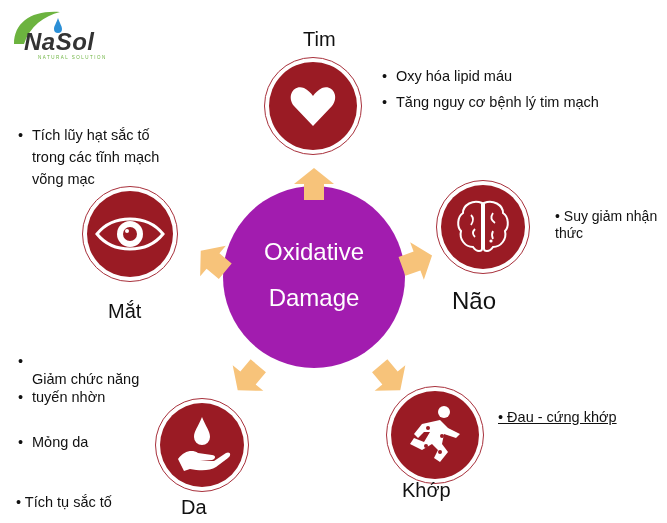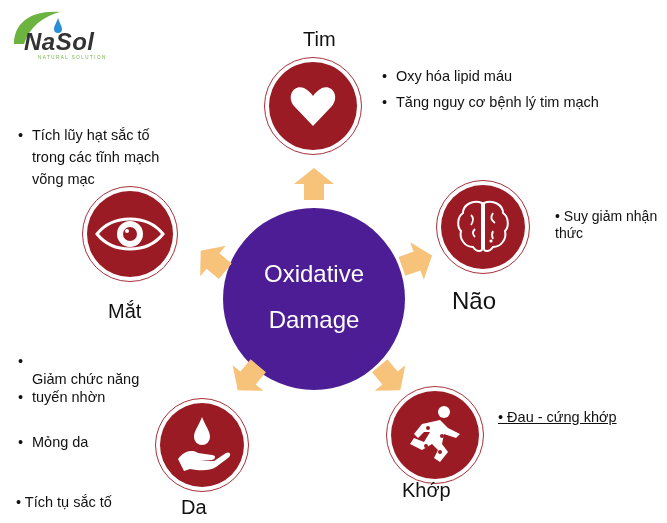--- a/index.html
+++ b/index.html
@@ -5,21 +5,21 @@
   html,body{margin:0;padding:0;background:#fff;}
   body{width:667px;height:523px;position:relative;overflow:hidden;font-family:"Liberation Sans",sans-serif;color:#111;}
   .abs{position:absolute;}
   .ring{position:absolute;border-radius:50%;border:1.5px solid #a8303b;box-sizing:border-box;}
   .disk{position:absolute;border-radius:50%;background:#9a1b24;}
   .label{position:absolute;font-size:20px;color:#111;white-space:nowrap;}
   .bul{position:absolute;font-size:14.5px;line-height:18px;color:#111;}
   .bul ul{margin:0;padding:0;list-style:none;}
   .bul li{position:relative;padding-left:16px;}
   .bul li::before{content:"•";position:absolute;left:2px;top:0;}
-  .center{position:absolute;left:223px;top:208px;width:182px;height:182px;border-radius:50%;background:#4c1d95;}
+  .center{position:absolute;left:223px;top:186px;width:182px;height:182px;border-radius:50%;background:#a21caf;}
   .center span{position:absolute;left:0;width:182px;text-align:center;color:#fff;font-size:24px;}
   svg{position:absolute;overflow:visible;}
 </style>
 </head>
 <body>
 
 <div class="abs" style="left:8px;top:8px;width:110px;height:55px;">
   <svg width="60" height="40" style="left:2px;top:0;">
     <path d="M4 36 C4 14 22 2 50 4 C34 8 20 18 14 36 Z" fill="#6cb33f"></path>
     <path d="M48 10 C46 16 44 18 44 21 a4 4 0 0 0 8 0 C52 18 50 16 48 10Z" fill="#2b8fd6"></path>

